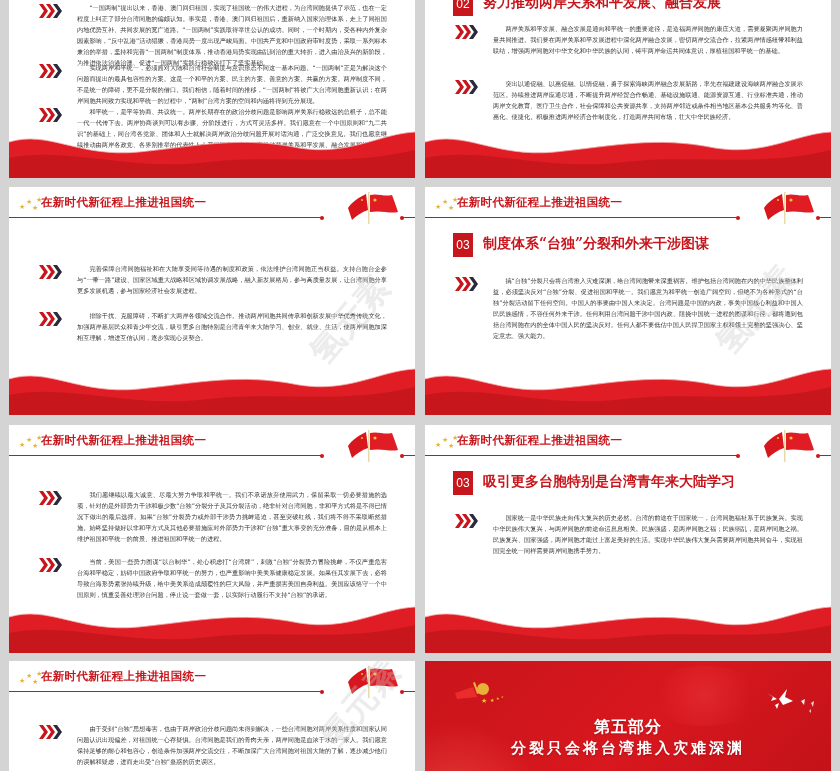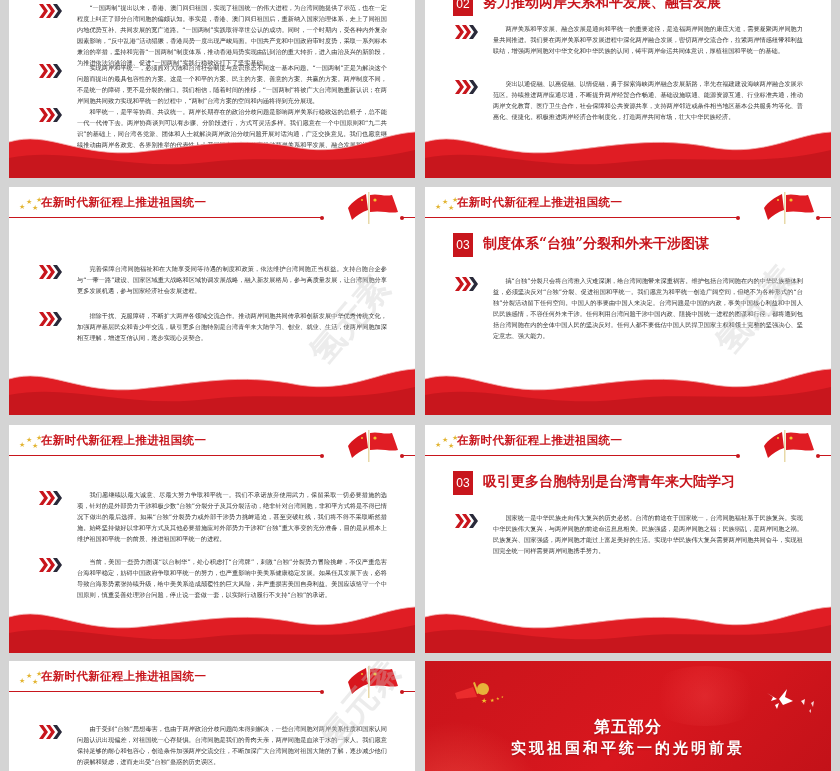--- a/index.html
+++ b/index.html
@@ -330,16 +330,16 @@
     </svg>
     <svg class="doves" viewBox="0 0 60 34">
       <path d="M2 8 L8 12 L6 16 L12 14Z" fill="#fff"></path>
       <path d="M14 14 L22 4 L20 12 L28 16 L18 20Z" fill="#fff"></path>
       <path d="M10 20 L14 18 L12 24Z" fill="#fff"></path>
       <path d="M36 16 L40 14 L39 20Z" fill="#fff" opacity="0.9"></path>
       <path d="M46 18 L49 16 L48 22Z" fill="#fff" opacity="0.8"></path>
       <path d="M44 26 L46 24 L46 28Z" fill="#fff" opacity="0.7"></path>
     </svg>
     <div class="part">第五部分</div>
-    <div class="sub">实现祖国和平统一的光明前景</div>
+    <div class="sub">分裂只会将台湾推入灾难深渊</div>
   </div>
 
 </div>
 
 </body></html>

